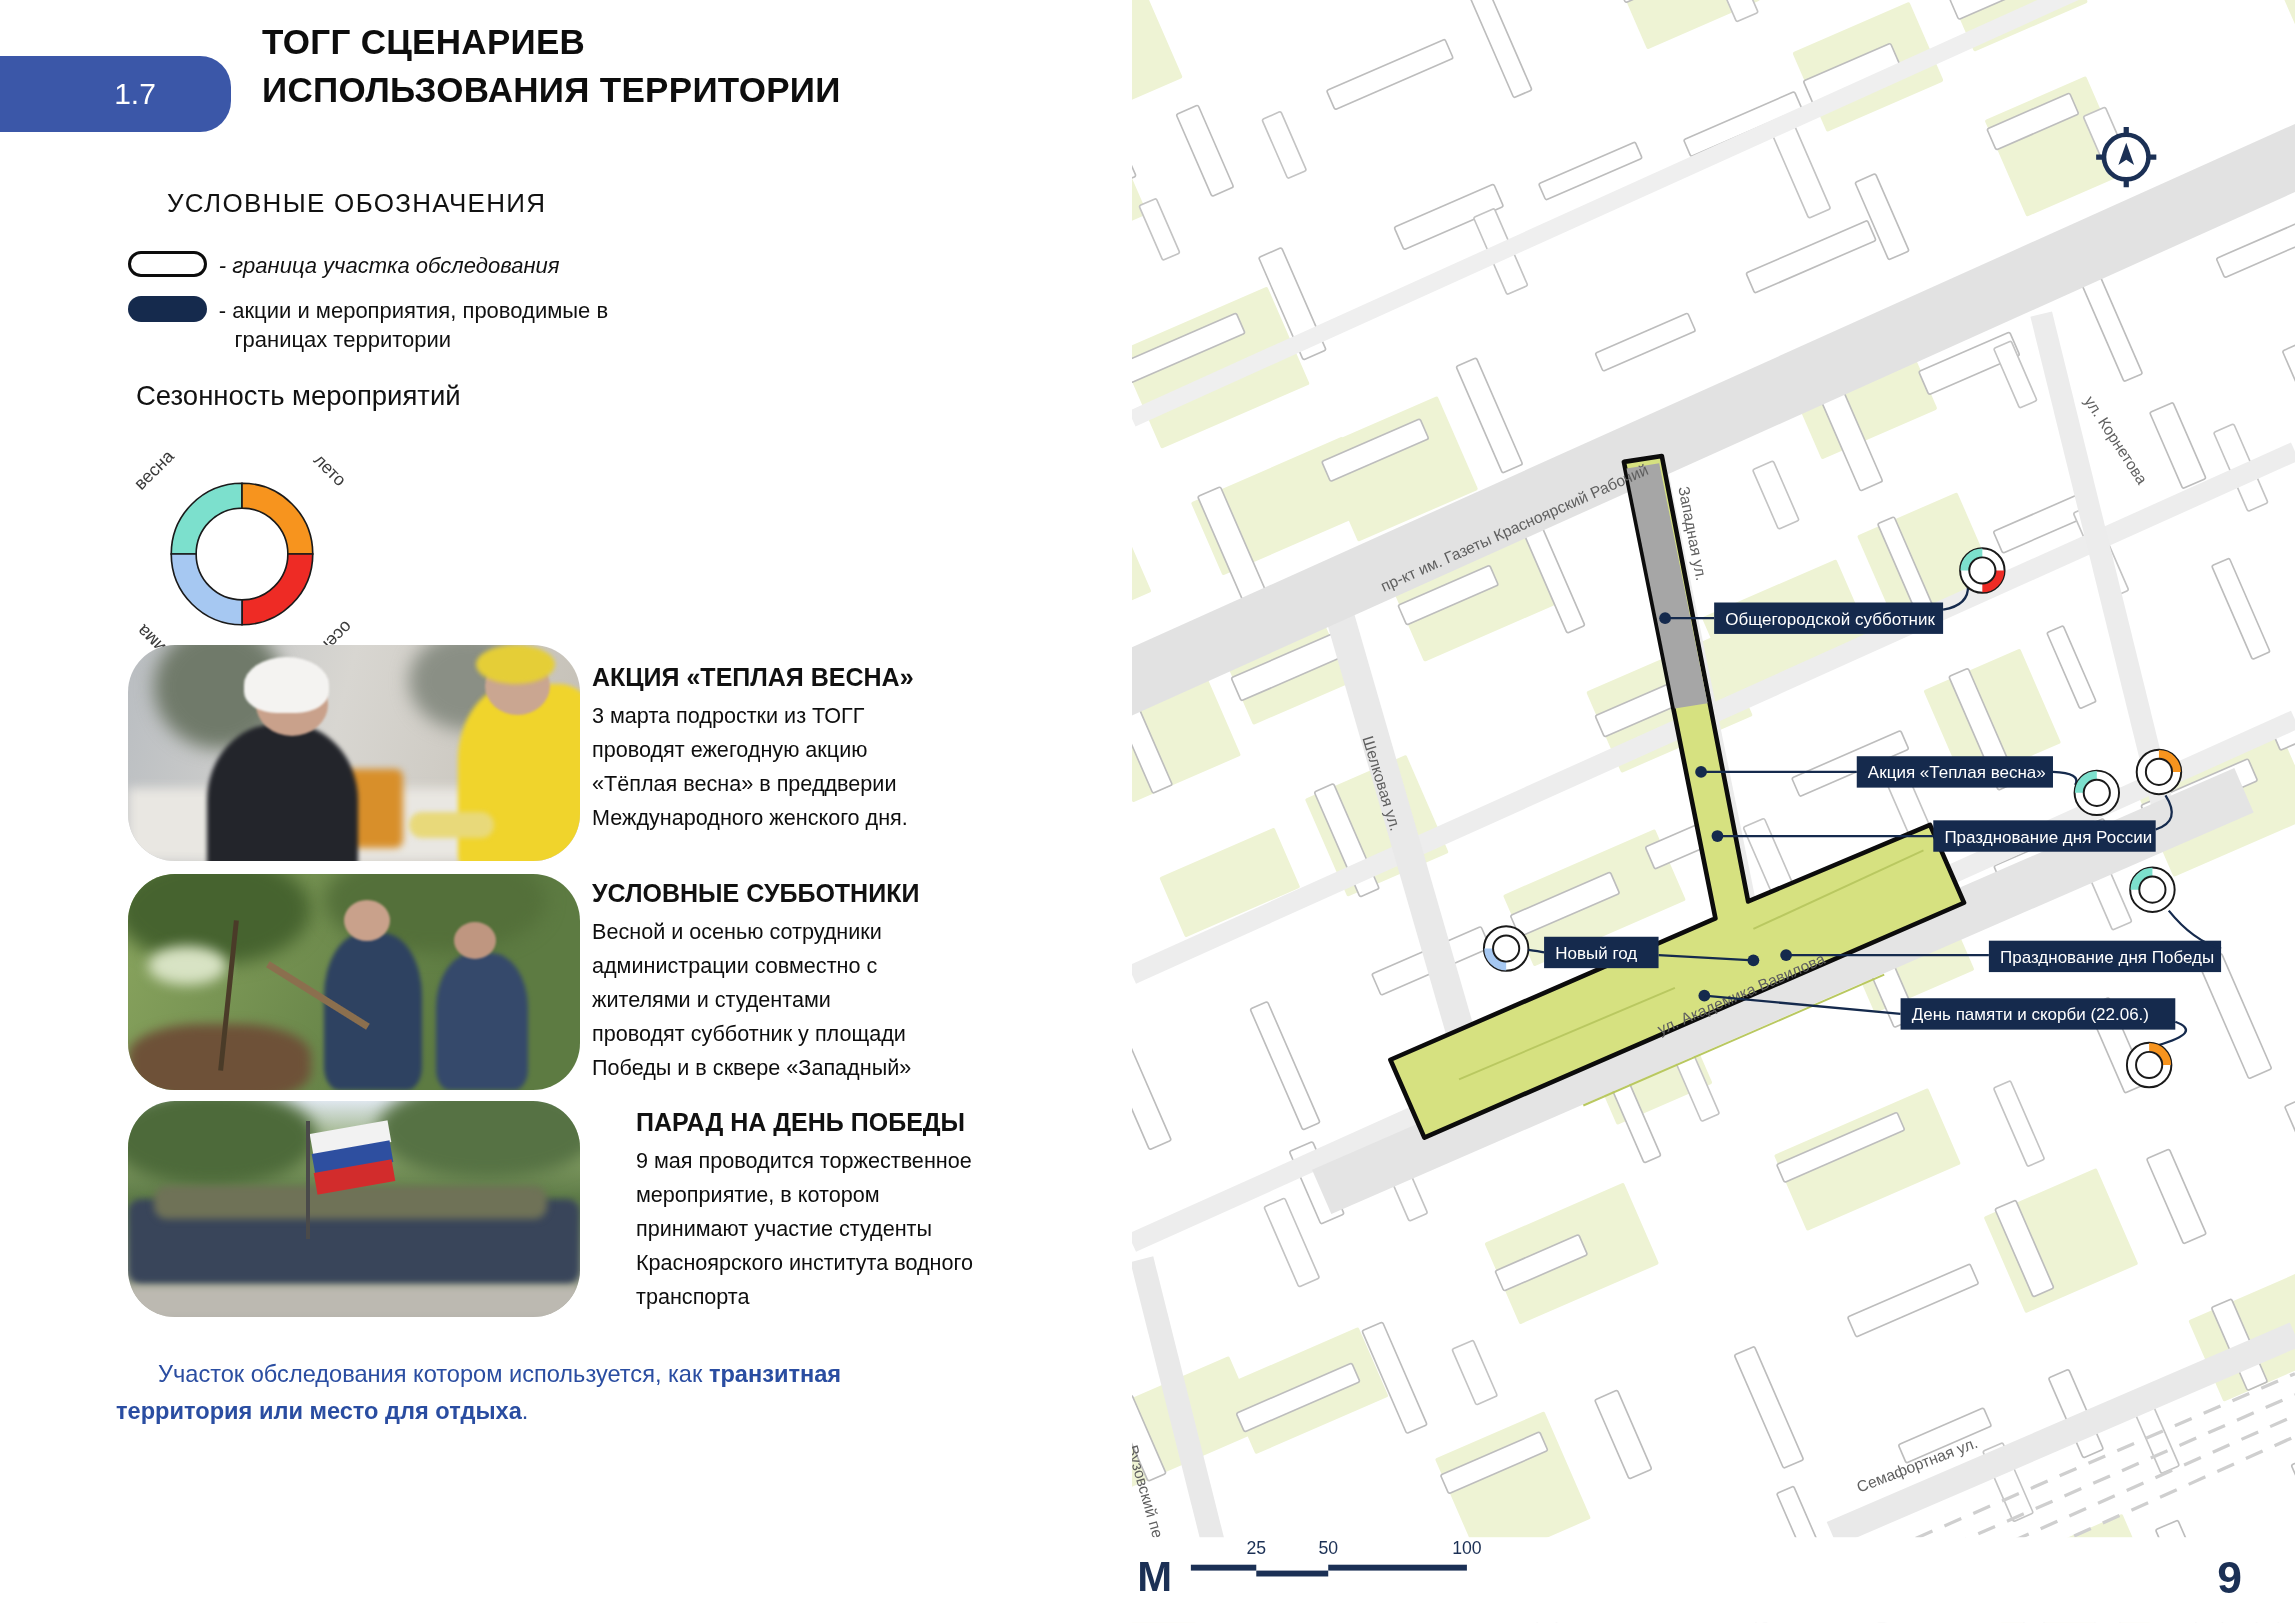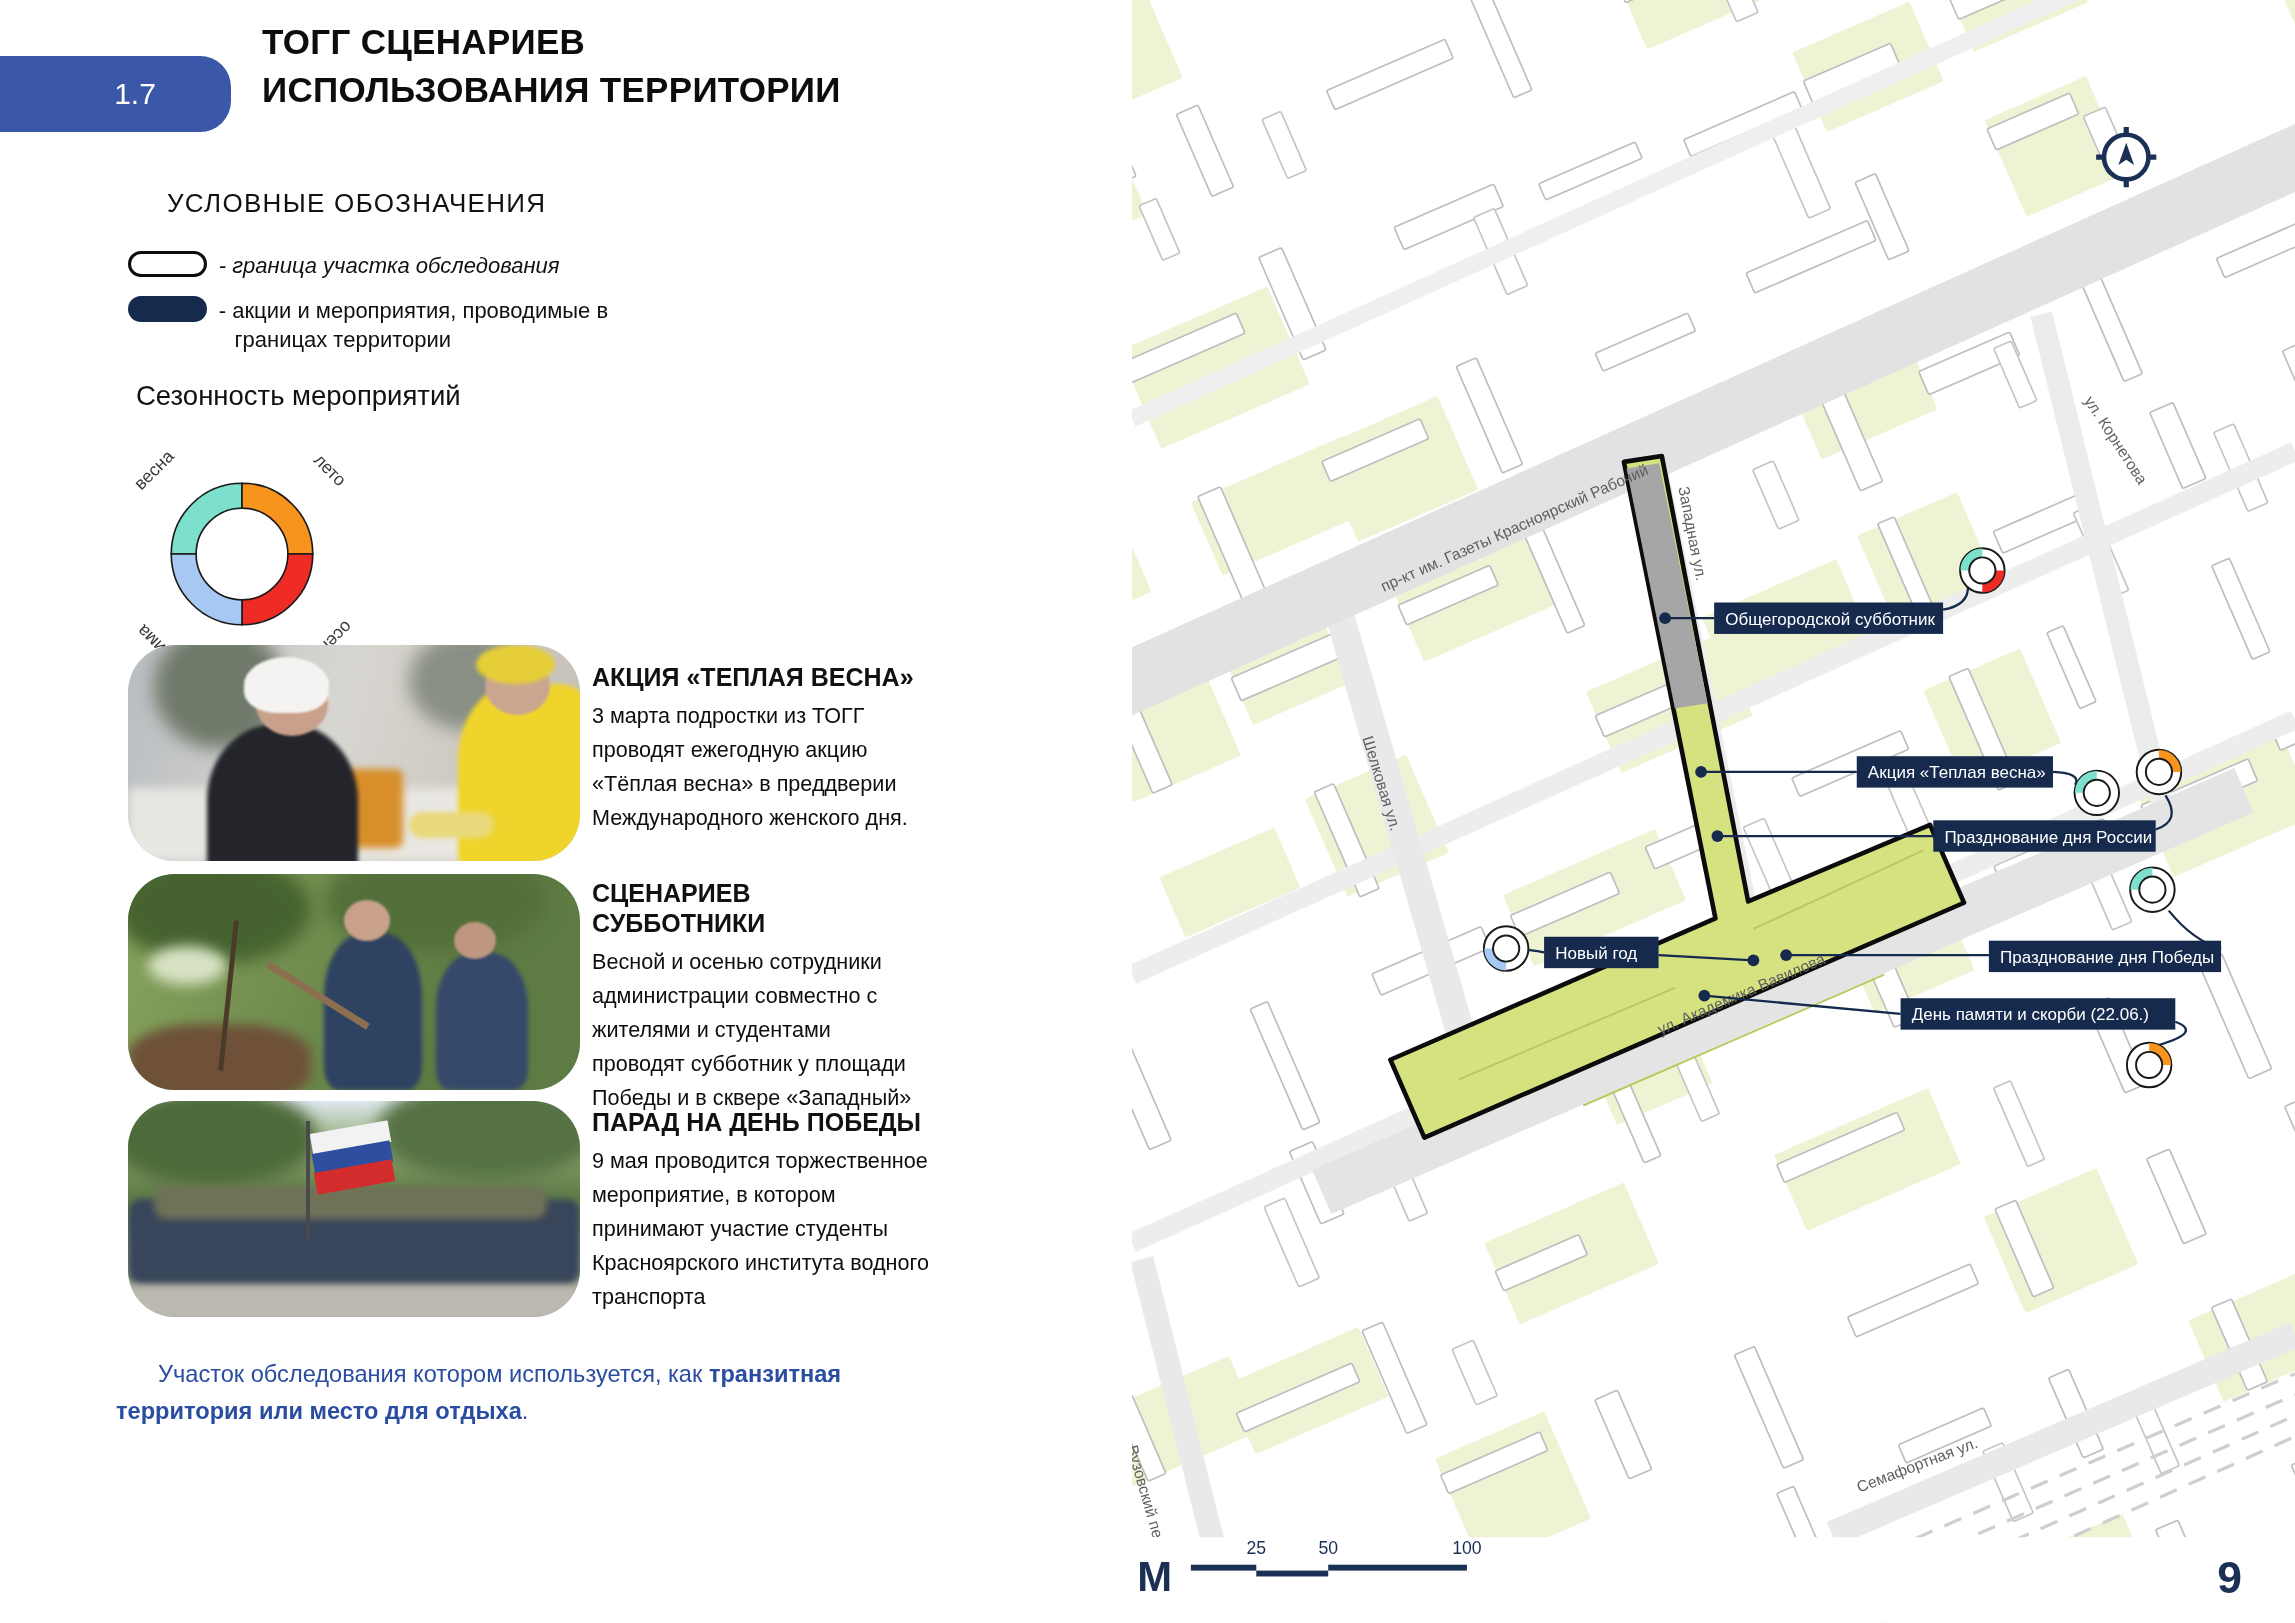--- a/index.html
+++ b/index.html
@@ -116,36 +116,36 @@
     <div style="left:19.6px;top:72px;width:79px;height:39px;background:#d8e3c4;border-radius:50%;filter:blur(6.5px);"></div>
     <div style="left:0;bottom:-13px;width:183px;height:79px;background:#6e5138;border-radius:40%;filter:blur(5.2px);"></div>
     <div style="left:98px;top:46px;width:5.2px;height:151px;background:#4a3b28;transform:rotate(6deg);filter:blur(0.7px);"></div>
     <div style="left:196px;top:59px;width:98px;height:157px;background:#2e4261;border-radius:40% 40% 15% 15%;filter:blur(2px);"></div>
     <div style="left:308px;top:79px;width:92px;height:137px;background:#35496b;border-radius:40% 40% 15% 15%;filter:blur(2px);"></div>
     <div style="left:216px;top:26px;width:46px;height:41px;background:#c9a18b;border-radius:50%;filter:blur(1.3px);"></div>
     <div style="left:326px;top:48px;width:42px;height:37px;background:#bf9680;border-radius:50%;filter:blur(1.3px);"></div>
     <div style="left:131px;top:118px;width:118px;height:6.5px;background:#8b6f4e;transform:rotate(32deg);filter:blur(0.7px);"></div>
   </div>
   <div class="media-text" style="top:878px;">
-    <h3>СЦЕНАРИЕВ СУББОТНИКИ</h3>
+    <h3>УСЛОВНЫЕ СУББОТНИКИ</h3>
     <p>Весной и осенью сотрудники администрации совместно с жителями и студентами проводят субботник у площади Победы и в сквере «Западный»</p>
   </div>
 
   <div class="photo" style="top:1101px;background:linear-gradient(180deg,#dfe7ee 0%,#8aa468 22%,#5d7a47 45%,#b5b2aa 100%);">
     <div style="left:-19.6px;top:-13px;width:209px;height:98px;background:#4d6a3a;border-radius:50%;filter:blur(7.9px);"></div>
     <div style="left:249px;top:-19.6px;width:222px;height:98px;background:#567244;border-radius:50%;filter:blur(7.9px);"></div>
     <div style="left:0px;top:98px;width:452px;height:85px;background:#39455a;border-radius:13px;filter:blur(3.3px);"></div>
     <div style="left:26px;top:85px;width:393px;height:33px;background:#6f7257;border-radius:13px;filter:blur(3.9px);"></div>
     <div style="left:183px;top:26px;width:79px;height:22px;background:#f2f2f2;transform:rotate(-10deg);filter:blur(0.7px);"></div>
     <div style="left:185px;top:46px;width:79px;height:22px;background:#2e4fa0;transform:rotate(-10deg);filter:blur(0.7px);"></div>
     <div style="left:187px;top:65px;width:79px;height:22px;background:#d22c2c;transform:rotate(-10deg);filter:blur(0.7px);"></div>
     <div style="left:178px;top:19.6px;width:3.9px;height:118px;background:#4a4a4a;"></div>
     <div style="left:0;bottom:0;width:100%;height:14%;background:#bcb9b1;filter:blur(3.9px);"></div>
   </div>
-  <div class="media-text" style="top:1107px;">
+  <div class="media-text" style="top:1107px;margin-left:44px;">
     <h3>ПАРАД НА ДЕНЬ ПОБЕДЫ</h3>
     <p>9 мая проводится торжественное мероприятие, в котором принимают участие студенты Красноярского института водного транспорта</p>
   </div>
 
   <div class="summary">
     <p><span>Участок обследования котором используется, как </span><b>транзитная территория или место для отдыха</b><span>.</span></p>
   </div>
 
   <svg class="map" width="1163" height="1623" viewBox="1730 0 1778 2481">
 

